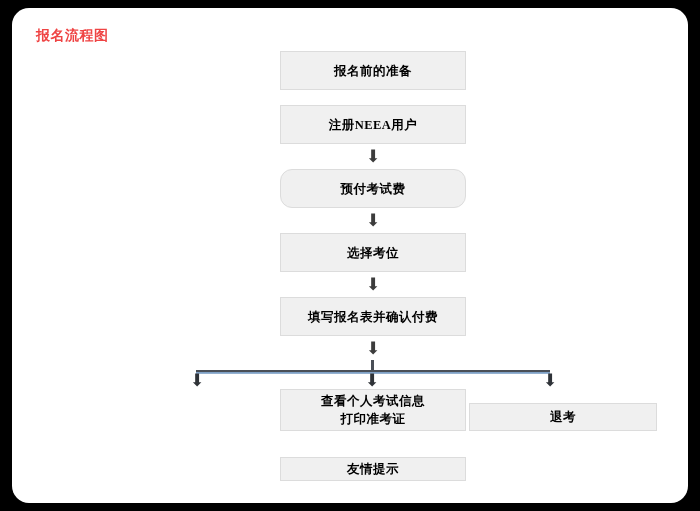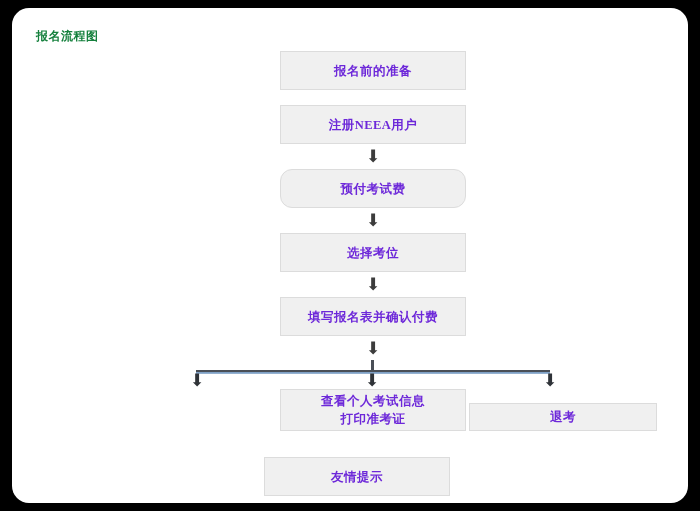--- a/index.html
+++ b/index.html
@@ -31,40 +31,40 @@
     background: #ffffff;
     border-radius: 17px;
     overflow: hidden;
   }
 
   
   .chart-title {
     position: absolute;
     left: 24px;
     top: 18px;
-    font-size: 12px;
+    font-size: 14px;
     font-weight: bold;
-    color: #15803d;
+    color: #ef4444;
     letter-spacing: 0.5px;
     line-height: 20px;
     white-space: nowrap;
     font-family: "Liberation Serif", "DejaVu Serif", serif;
   }
 
   
   .node {
     position: absolute;
     background: #f0f0f0;
     border: 1px solid #dcdcdc;
     box-sizing: border-box;
     display: flex;
     align-items: center;
     justify-content: center;
     text-align: center;
-    color: #6d28d9;
+    color: #000000;
     font-size: 12.5px;
     line-height: 18px;
     font-weight: bold;
     font-family: "Liberation Serif", "DejaVu Serif", serif;
     letter-spacing: 0.5px;
   }
   .node .node-label {
     display: block;
     white-space: pre-line;
   }
@@ -75,21 +75,21 @@
   .n-prepay    { left: 268px; top: 161px; width: 186px; height: 39px; border-radius: 12px; }
   .n-seat      { left: 268px; top: 225px; width: 186px; height: 39px; }
   .n-form      { left: 268px; top: 289px; width: 186px; height: 39px; }
 
   
   .n-transfer  { left: 80px;  top: 395px; width: 188px; height: 40px; }
   .n-view      { left: 268px; top: 381px; width: 186px; height: 42px; }
   .n-refund    { left: 457px; top: 395px; width: 188px; height: 28px; }
 
   
-  .n-tips      { left: 252px; top: 449px; width: 186px; height: 39px; }
+  .n-tips      { left: 268px; top: 449px; width: 186px; height: 24px; }
 
   
   .v-arrow {
     position: absolute;
     width: 24px;
     height: 20px;
     line-height: 20px;
     text-align: center;
     font-size: 17px;
     color: #3c3c3c;

